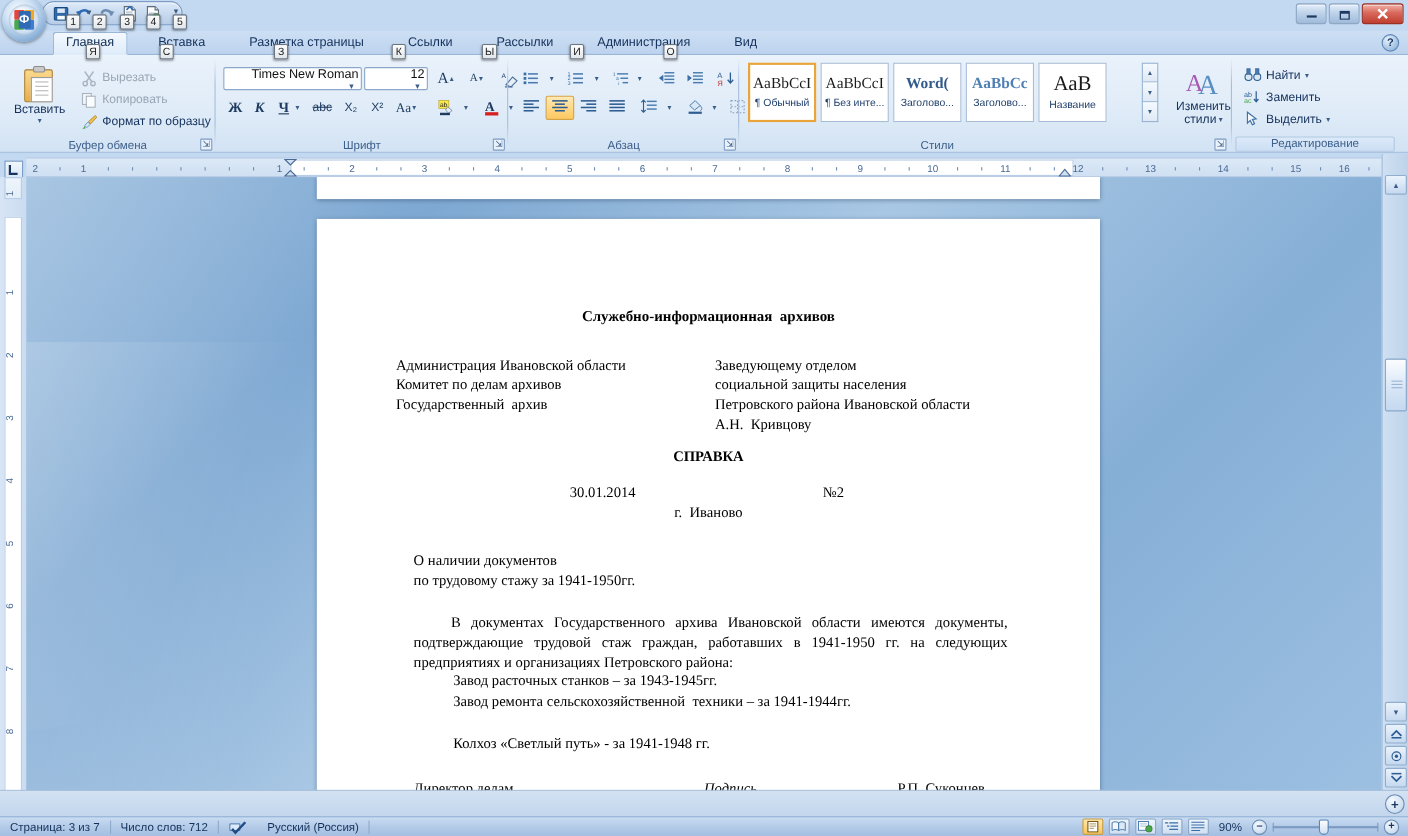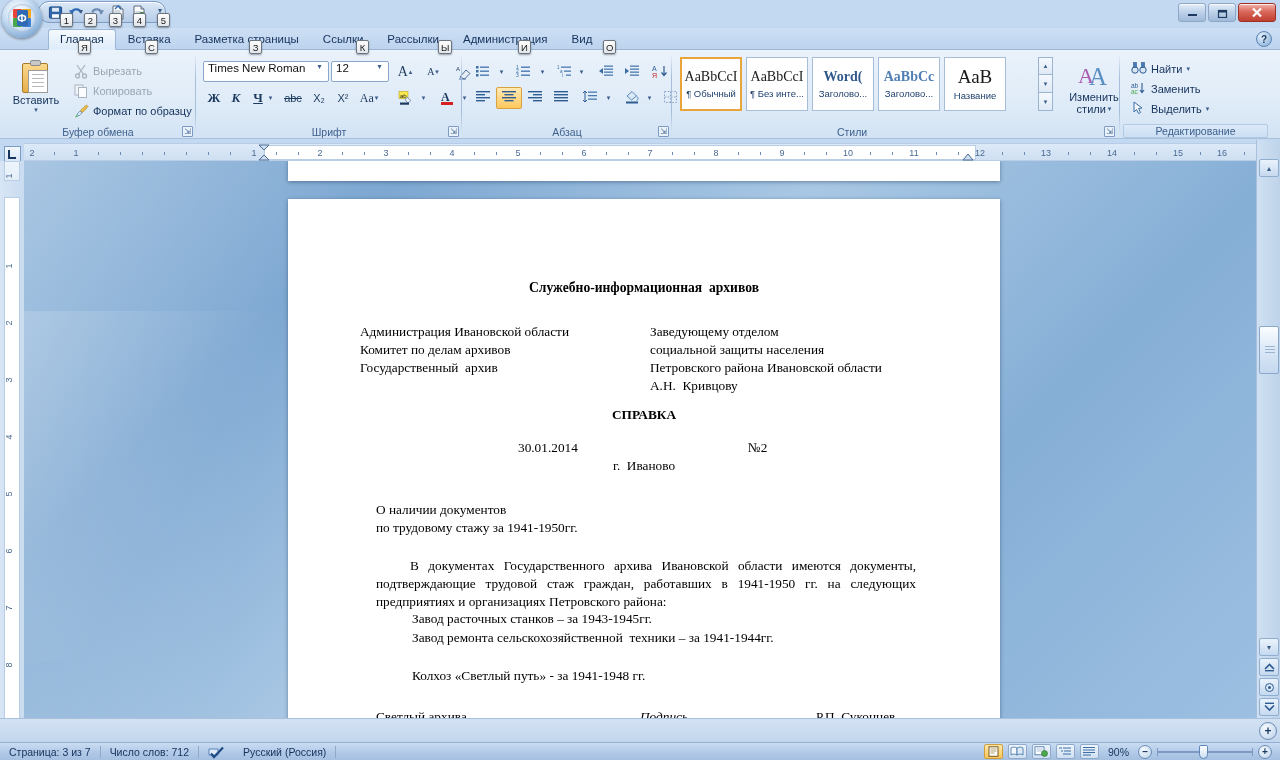--- a/index.html
+++ b/index.html
@@ -90,21 +90,21 @@
     box-shadow:0 1px 2px rgba(0,0,0,.35);
     font-family:"Liberation Sans",sans-serif;
   }
 
   
   .tabstrip {
     position:absolute; left:0; top:28px; width:1280px; height:22px;
     background:linear-gradient(180deg,#cddff4 0%,#bdd3ee 100%);
     border-bottom:1px solid #9bb6d6;
   }
-  .tabs { position:absolute; left:48px; top:0; display:flex; align-items:flex-end; height:22px; }
+  .tabs { position:absolute; left:48px; top:0; display:flex; align-items:flex-end; height:22px;gap:16px; }
   .tab {
     padding:3px 11px 4px; font-size:11.5px; color:#15325c; white-space:nowrap;
     position:relative; border:1px solid transparent;
   }
   .tab.active {
     background:linear-gradient(180deg,#f4f9fe 0%,#e7f1fb 60%,#dfecfa 100%);
     border:1px solid #9bb6d6; border-bottom-color:#dfecfa;
     border-radius:3px 3px 0 0; color:#0f2d54; font-weight:normal;
   }
   .help-btn {
@@ -160,22 +160,22 @@
   .small-btn {
     position:absolute; display:flex; align-items:center; gap:4px;
     font-size:11px; color:#9aa6b4; height:18px; padding:0 3px; border-radius:2px;
   }
   .small-btn.enabled { color:#15325c; }
   .ico16 { width:16px; height:16px; position:relative; flex:0 0 16px; }
 
   
   .combo {
     position:absolute; height:21px; background:#fff; border:1px solid #8ba7c9;
-    border-radius:2px; display:flex; align-items:flex-start; padding:0 2px 0 4px;
-    font-size:11.5px; color:#111;
+    border-radius:2px; display:flex; align-items:flex-end; padding:0 2px 0 4px;
+    font-size:11.5px; color:#111;flex-direction:column;
   }
   .combo .arrow { margin-left:auto; width:13px; text-align:center; color:#3e608c; font-size:8px; }
   .fbtn {
     position:absolute; width:22px; height:22px; border:1px solid transparent; border-radius:2px;
     display:flex; align-items:center; justify-content:center; color:#1d3a5f;
   }
   .fbtn.w26{ width:26px; }
   .fbtn.w30{ width:30px; }
   .fbtn.active {
     background:linear-gradient(180deg,#ffe9b4,#fdc85e);
@@ -927,21 +927,21 @@
         <div class="ln" style="left:88px; top:321px;">по трудовому стажу за 1941-1950гг.</div>
 
         <div class="para" style="left:88px; top:358px; width:540px;">
           <span class="first"></span><span>В документах Государственного архива Ивановской области имеются документы, подтверждающие трудовой стаж граждан, работавших в 1941-1950 гг. на следующих предприятиях и организациях Петровского района:</span>
         </div>
 
         <div class="ln" style="left:124px; top:412px;">Завод расточных станков – за 1943-1945гг.</div>
         <div class="ln" style="left:124px; top:431px;">Завод ремонта сельскохозяйственной  техники – за 1941-1944гг.</div>
         <div class="ln" style="left:124px; top:469px;">Колхоз «Светлый путь» - за 1941-1948 гг.</div>
 
-        <div class="ln" style="left:88px; top:510px;">Светлый архива</div>
+        <div class="ln" style="left:88px; top:510px;">Директор делам</div>
         <div class="ln ital" style="left:352px; top:510px;">Подпись</div>
         <div class="ln" style="left:528px; top:510px;">Р.П. Суконцев</div>
       </div>
     </div>
   </div>
 
   <div class="split-box">
     <svg width="13" height="11" viewBox="0 0 13 11">
       <rect x="1" y="1" width="11" height="9" fill="#e8f0f9" stroke="#4c6e99" stroke-width=".8"></rect>
       <path d="M1 5.5 h11" stroke="#4c6e99" stroke-width="1.2"></path>

